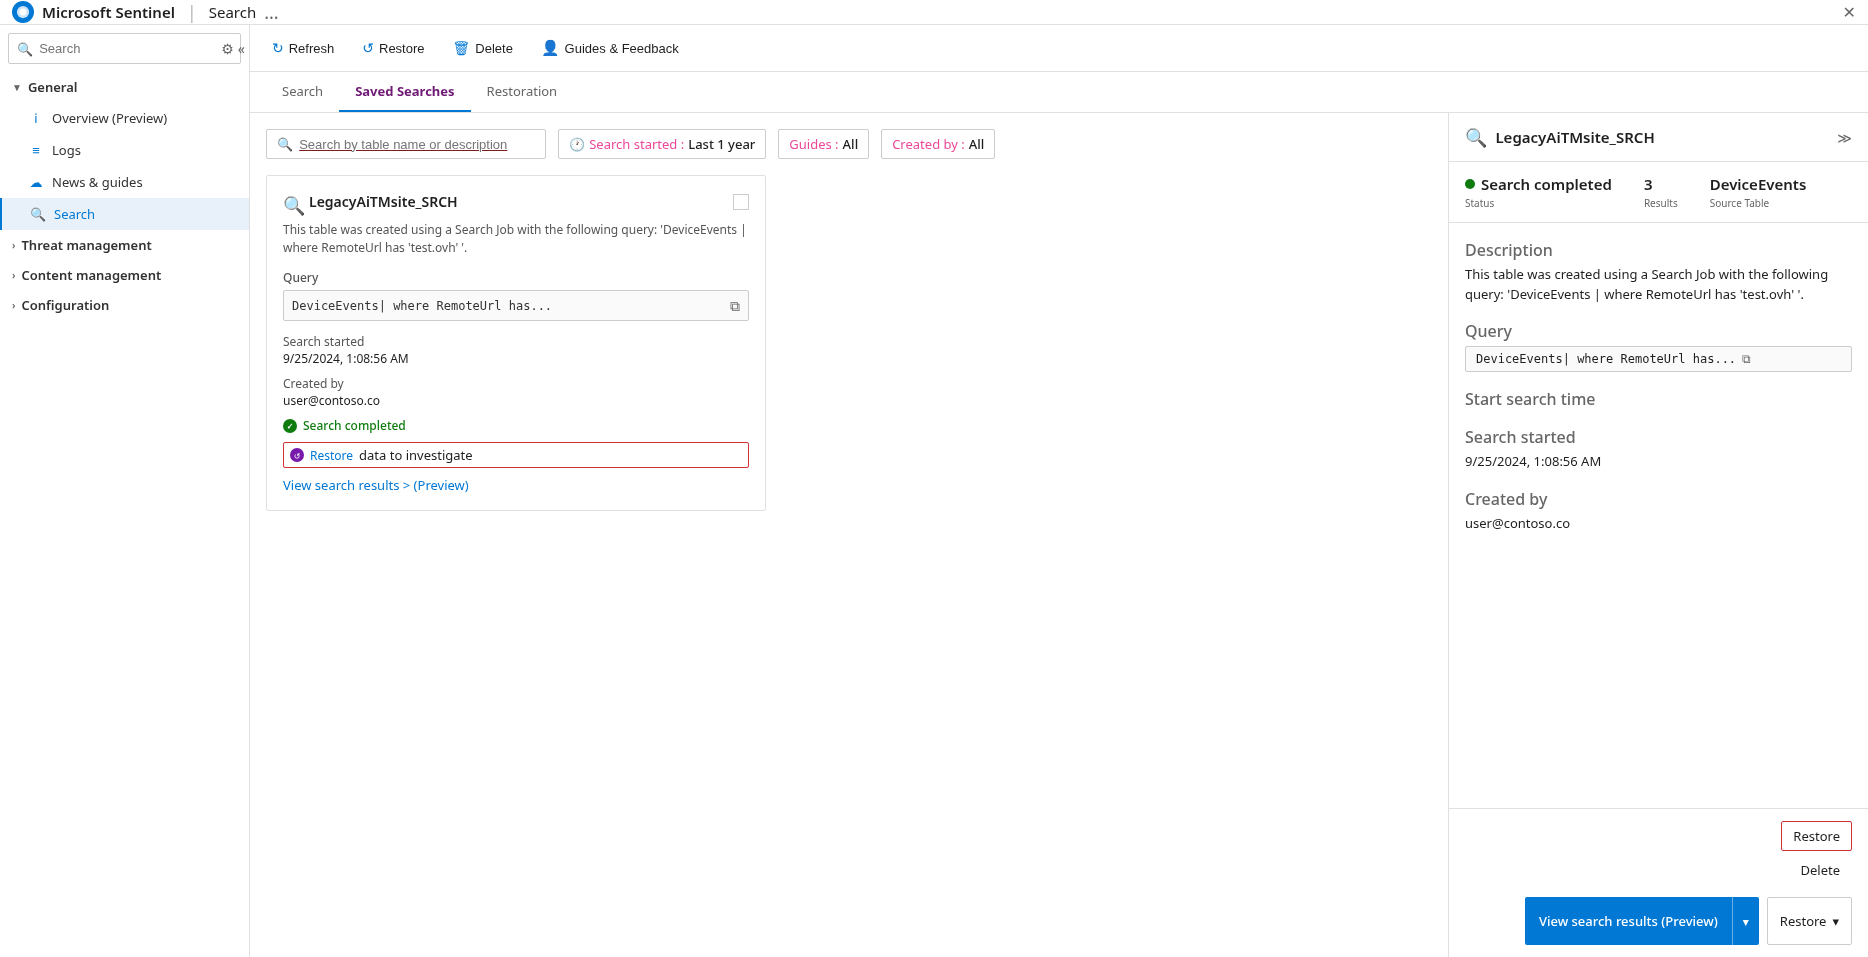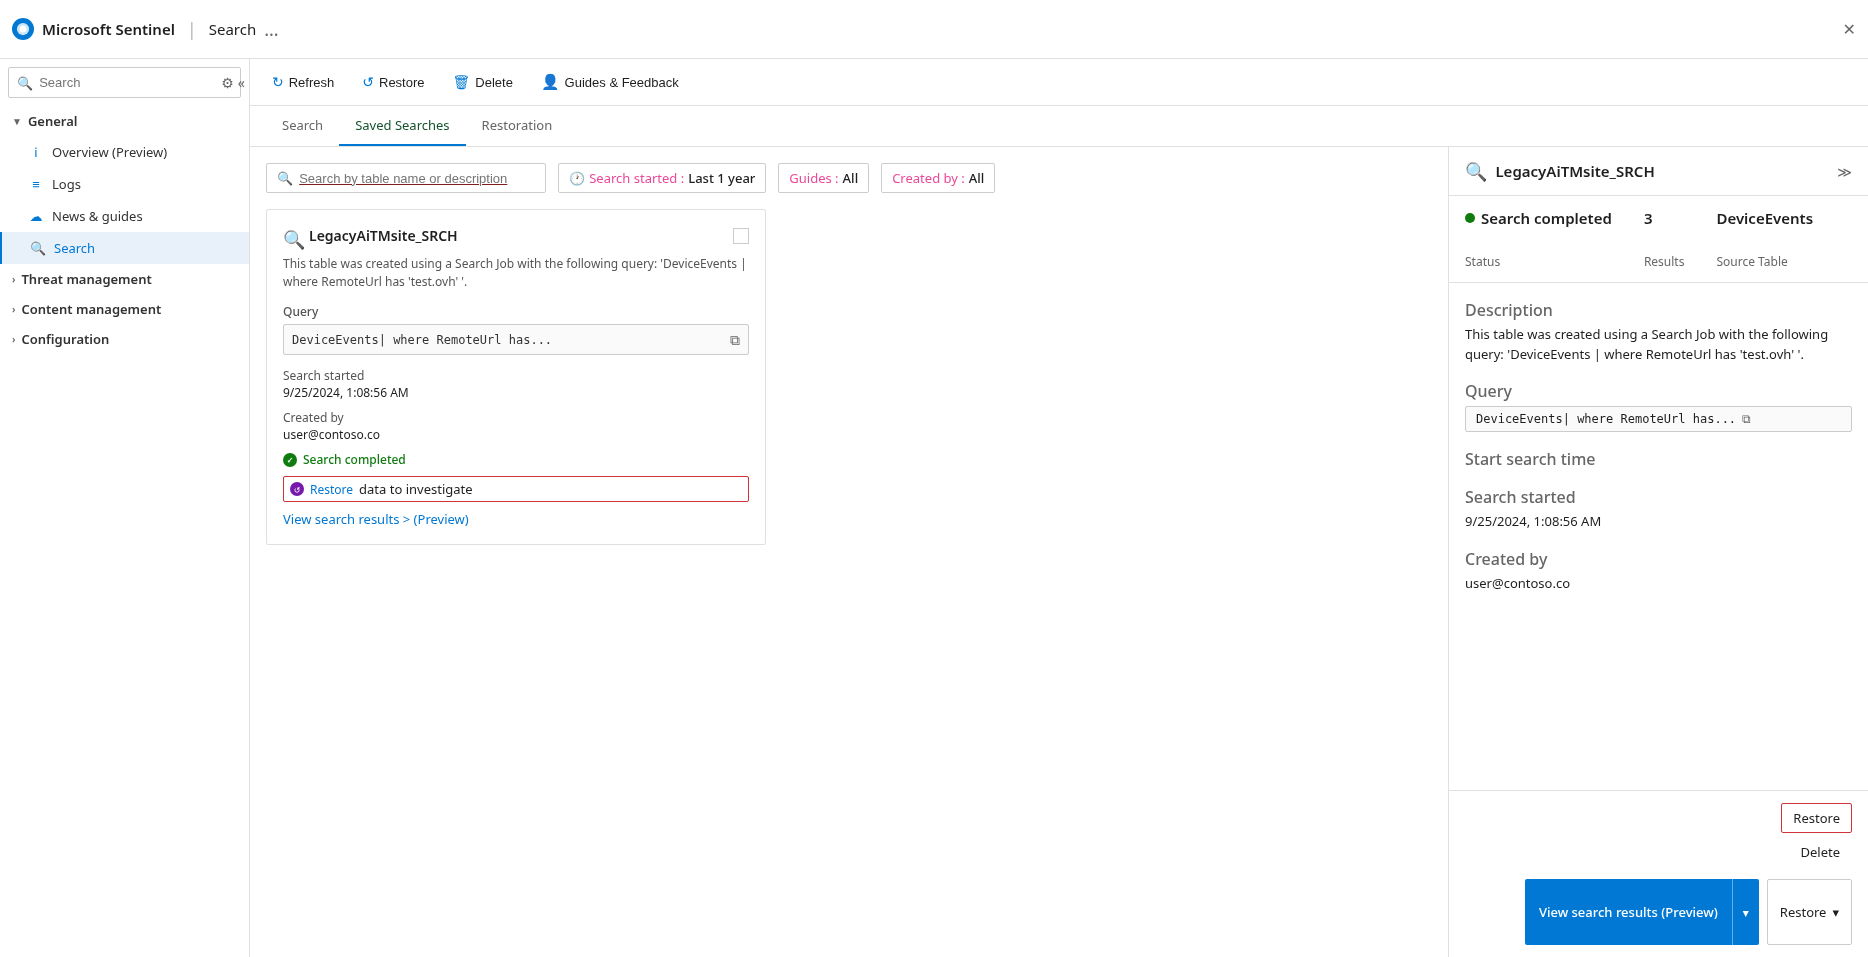--- a/index.html
+++ b/index.html
@@ -1,19 +1,19 @@
 <!DOCTYPE html>
 <html><head>
   <meta charset="utf-8">
   <style>
     * { box-sizing: border-box; margin: 0; padding: 0; }
     body { font-family: 'Segoe UI', system-ui, sans-serif; font-size: 13px; background: #f3f3f3; color: #1f1f1f; display: flex; flex-direction: column; height: 100vh; overflow: hidden; }
 
     
-    .top-bar { display: flex; align-items: center; padding: 17px 12px; background: #fff; border-bottom: 1px solid #e0e0e0; gap: 8px; }
+    .top-bar { display: flex; align-items: center; padding: 0 12px; background: #fff; border-bottom: 1px solid #e0e0e0; gap: 8px; }
     .top-bar-logo { width: 22px; height: 22px; background: #0078d4; border-radius: 50%; display: flex; align-items: center; justify-content: center; flex-shrink: 0; }
     .top-bar-logo svg { width: 14px; height: 14px; fill: white; }
     .top-bar-title { font-size: 15px; font-weight: 600; color: #1f1f1f; }
     .top-bar-divider { color: #999; font-weight: 300; font-size: 18px; margin: 0 4px; }
     .top-bar-section { font-size: 15px; font-weight: 400; color: #1f1f1f; }
     .top-bar-dots { color: #666; font-size: 18px; cursor: pointer; }
     .top-bar-close { margin-left: auto; cursor: pointer; font-size: 16px; color: #666; }
 
     .app-body { display: flex; flex: 1; overflow: hidden; }
 
@@ -33,21 +33,21 @@
     .main-content { flex: 1; display: flex; flex-direction: column; overflow: hidden; background: #fff; }
 
     
     .toolbar { display: flex; align-items: center; padding: 10px 16px; gap: 16px; border-bottom: 1px solid #e0e0e0; background: #fff; }
     .toolbar-btn { display: flex; align-items: center; gap: 5px; cursor: pointer; font-size: 13px; color: #1f1f1f; padding: 4px 6px; border: none; background: none; }
     .toolbar-btn-icon { font-size: 14px; color: #0078d4; }
 
     
     .tabs { display: flex; padding: 0 16px; border-bottom: 1px solid #e0e0e0; background: #fff; }
     .tab { padding: 10px 16px; cursor: pointer; font-size: 13px; color: #666; border-bottom: 2px solid transparent; }
-    .tab.active { color: #14532d; border-bottom: 2px solid #0078d4; font-weight: 400; }
+    .tab.active { color: #701a75; border-bottom: 2px solid #0078d4; font-weight: 700; }
 
     
     .content-area { display: flex; flex: 1; overflow: hidden; }
 
     
     .left-panel { flex: 1; padding: 16px; overflow-y: auto; }
 
     
     .filter-bar { display: flex; align-items: center; gap: 12px; margin-bottom: 16px; flex-wrap: wrap; }
     .filter-search { display: flex; align-items: center; border: 1px solid #ccc; border-radius: 2px; padding: 5px 10px; gap: 6px; background: #fff; min-width: 280px; }
@@ -83,34 +83,34 @@
     .right-panel { width: 420px; border-left: 1px solid #e0e0e0; background: #fff; display: flex; flex-direction: column; flex-shrink: 0; }
     .right-panel-header { display: flex; align-items: center; gap: 8px; padding: 12px 16px; border-bottom: 1px solid #e0e0e0; }
     .right-panel-icon { color: #0078d4; font-size: 18px; }
     .right-panel-title { font-size: 15px; font-weight: 600; color: #1f1f1f; flex: 1; }
     .right-panel-expand { cursor: pointer; font-size: 14px; color: #666; }
     .right-panel-stats { display: flex; gap: 32px; padding: 12px 16px; border-bottom: 1px solid #e0e0e0; }
     .stat-item { display: flex; flex-direction: column; gap: 2px; }
     .stat-value-row { display: flex; align-items: center; gap: 6px; }
     .stat-dot { width: 10px; height: 10px; border-radius: 50%; background: #107c10; }
     .stat-value { font-size: 15px; font-weight: 600; color: #1f1f1f; }
-    .stat-label { font-size: 12px; color: #666; margin-top: 23px; }
+    .stat-label { font-size: 10px; color: #666; }
     .right-panel-body { flex: 1; padding: 16px; overflow-y: auto; }
     .detail-section { margin-bottom: 16px; }
     .detail-label { font-size: 16px; color: #666; font-weight: 500; margin-bottom: 4px; }
     .detail-value { font-size: 13px; color: #1f1f1f; line-height: 1.5; }
     .detail-query-box { display: flex; align-items: center; border: 1px solid #ccc; border-radius: 2px; padding: 5px 10px; font-size: 12px; background: #fafafa; gap: 6px; font-family: monospace; }
     .right-panel-footer { border-top: 1px solid #e0e0e0; padding: 12px 16px; }
     .footer-buttons { display: flex; justify-content: space-between; align-items: flex-end; }
     .footer-btn-group { display: flex; flex-direction: column; align-items: flex-end; gap: 4px; }
     .footer-restore-item { padding: 6px 12px; font-size: 13px; cursor: pointer; color: #1f1f1f; }
     .footer-restore-item.outlined { border: 1px solid #d13438; padding: 5px 11px; border-radius: 2px; }
     .footer-delete-item { padding: 6px 12px; font-size: 13px; cursor: pointer; color: #1f1f1f; }
     .view-search-btn { display: flex; align-items: center; background: #0078d4; color: white; border: none; cursor: pointer; border-radius: 2px; overflow: hidden; }
-    .view-search-btn-text { padding: 24px 14px; font-size: 13px; font-weight: 500; }
+    .view-search-btn-text { padding: 15px 14px; font-size: 13px; font-weight: 500; }
     .view-search-btn-divider { width: 1px; background: rgba(255,255,255,0.4); height: 100%; }
     .view-search-btn-arrow { padding: 8px 10px; font-size: 12px; }
     .actions-btn { display: flex; align-items: center; border: 1px solid #ccc; background: #fff; cursor: pointer; border-radius: 2px; padding: 6px 12px; gap: 6px; font-size: 13px; }
   </style>
 </head>
 <body>
 
 <div class="top-bar">
   <div class="top-bar-logo">
     <svg viewBox="0 0 16 16">

